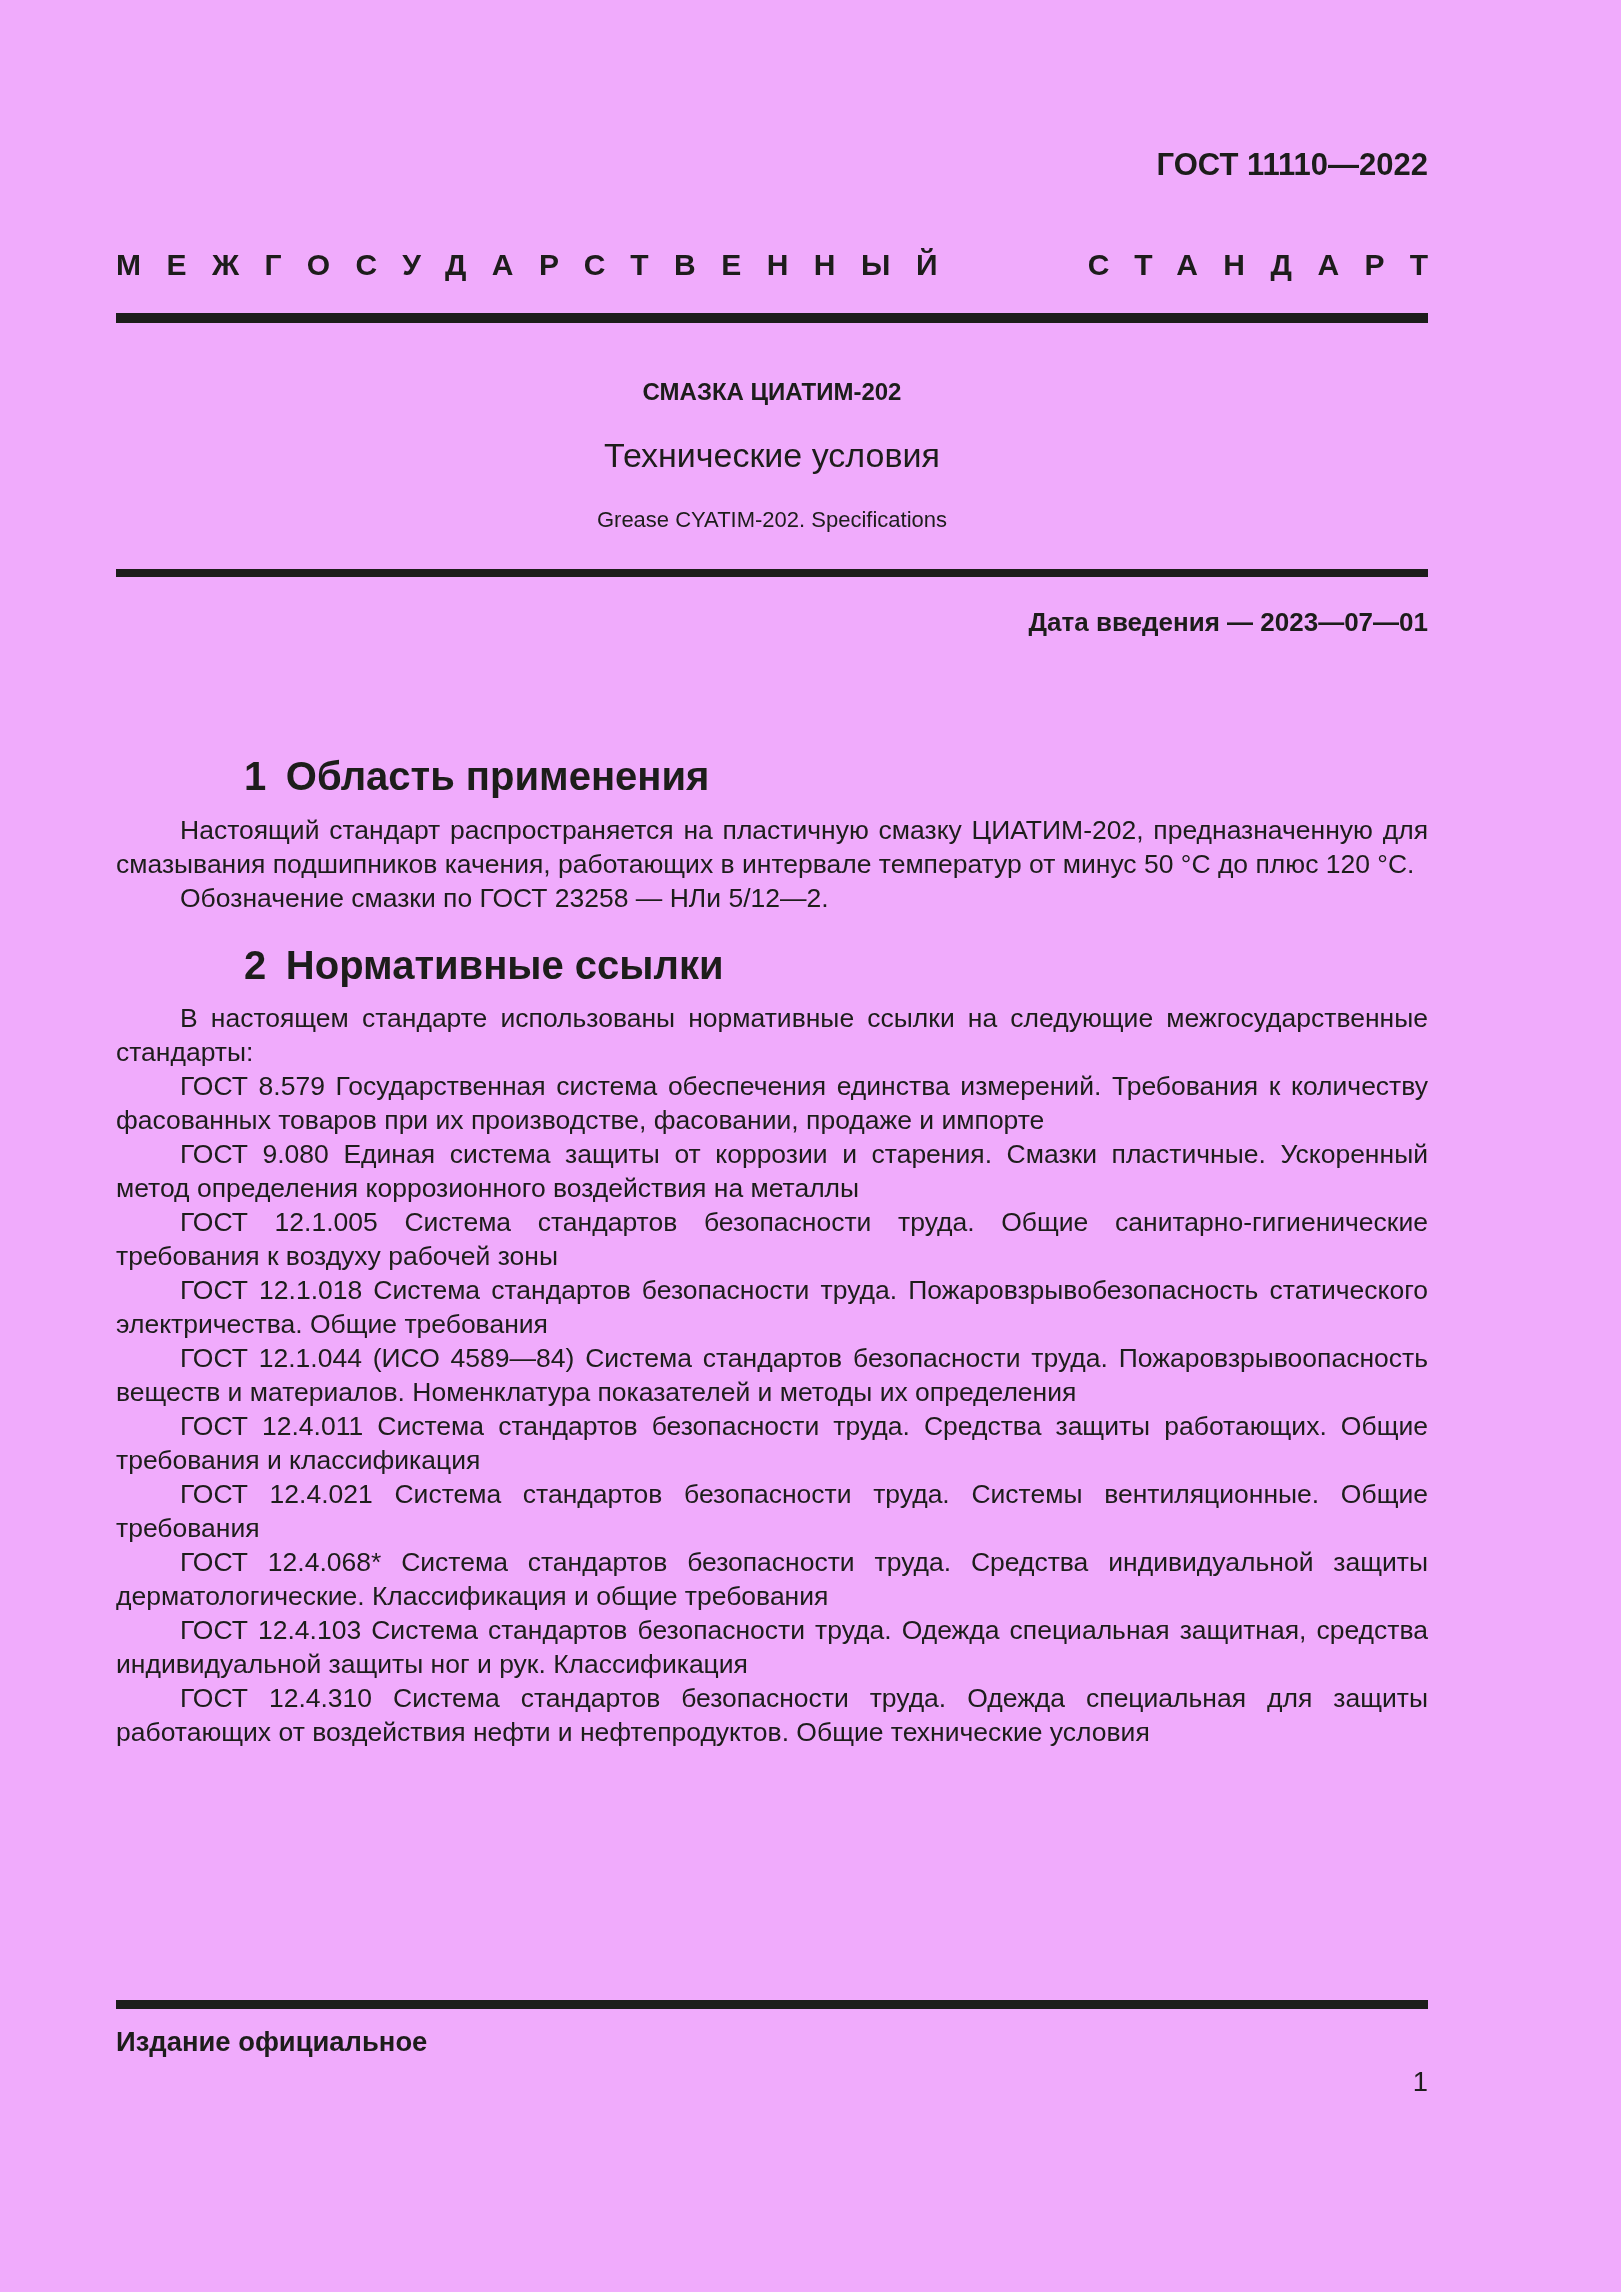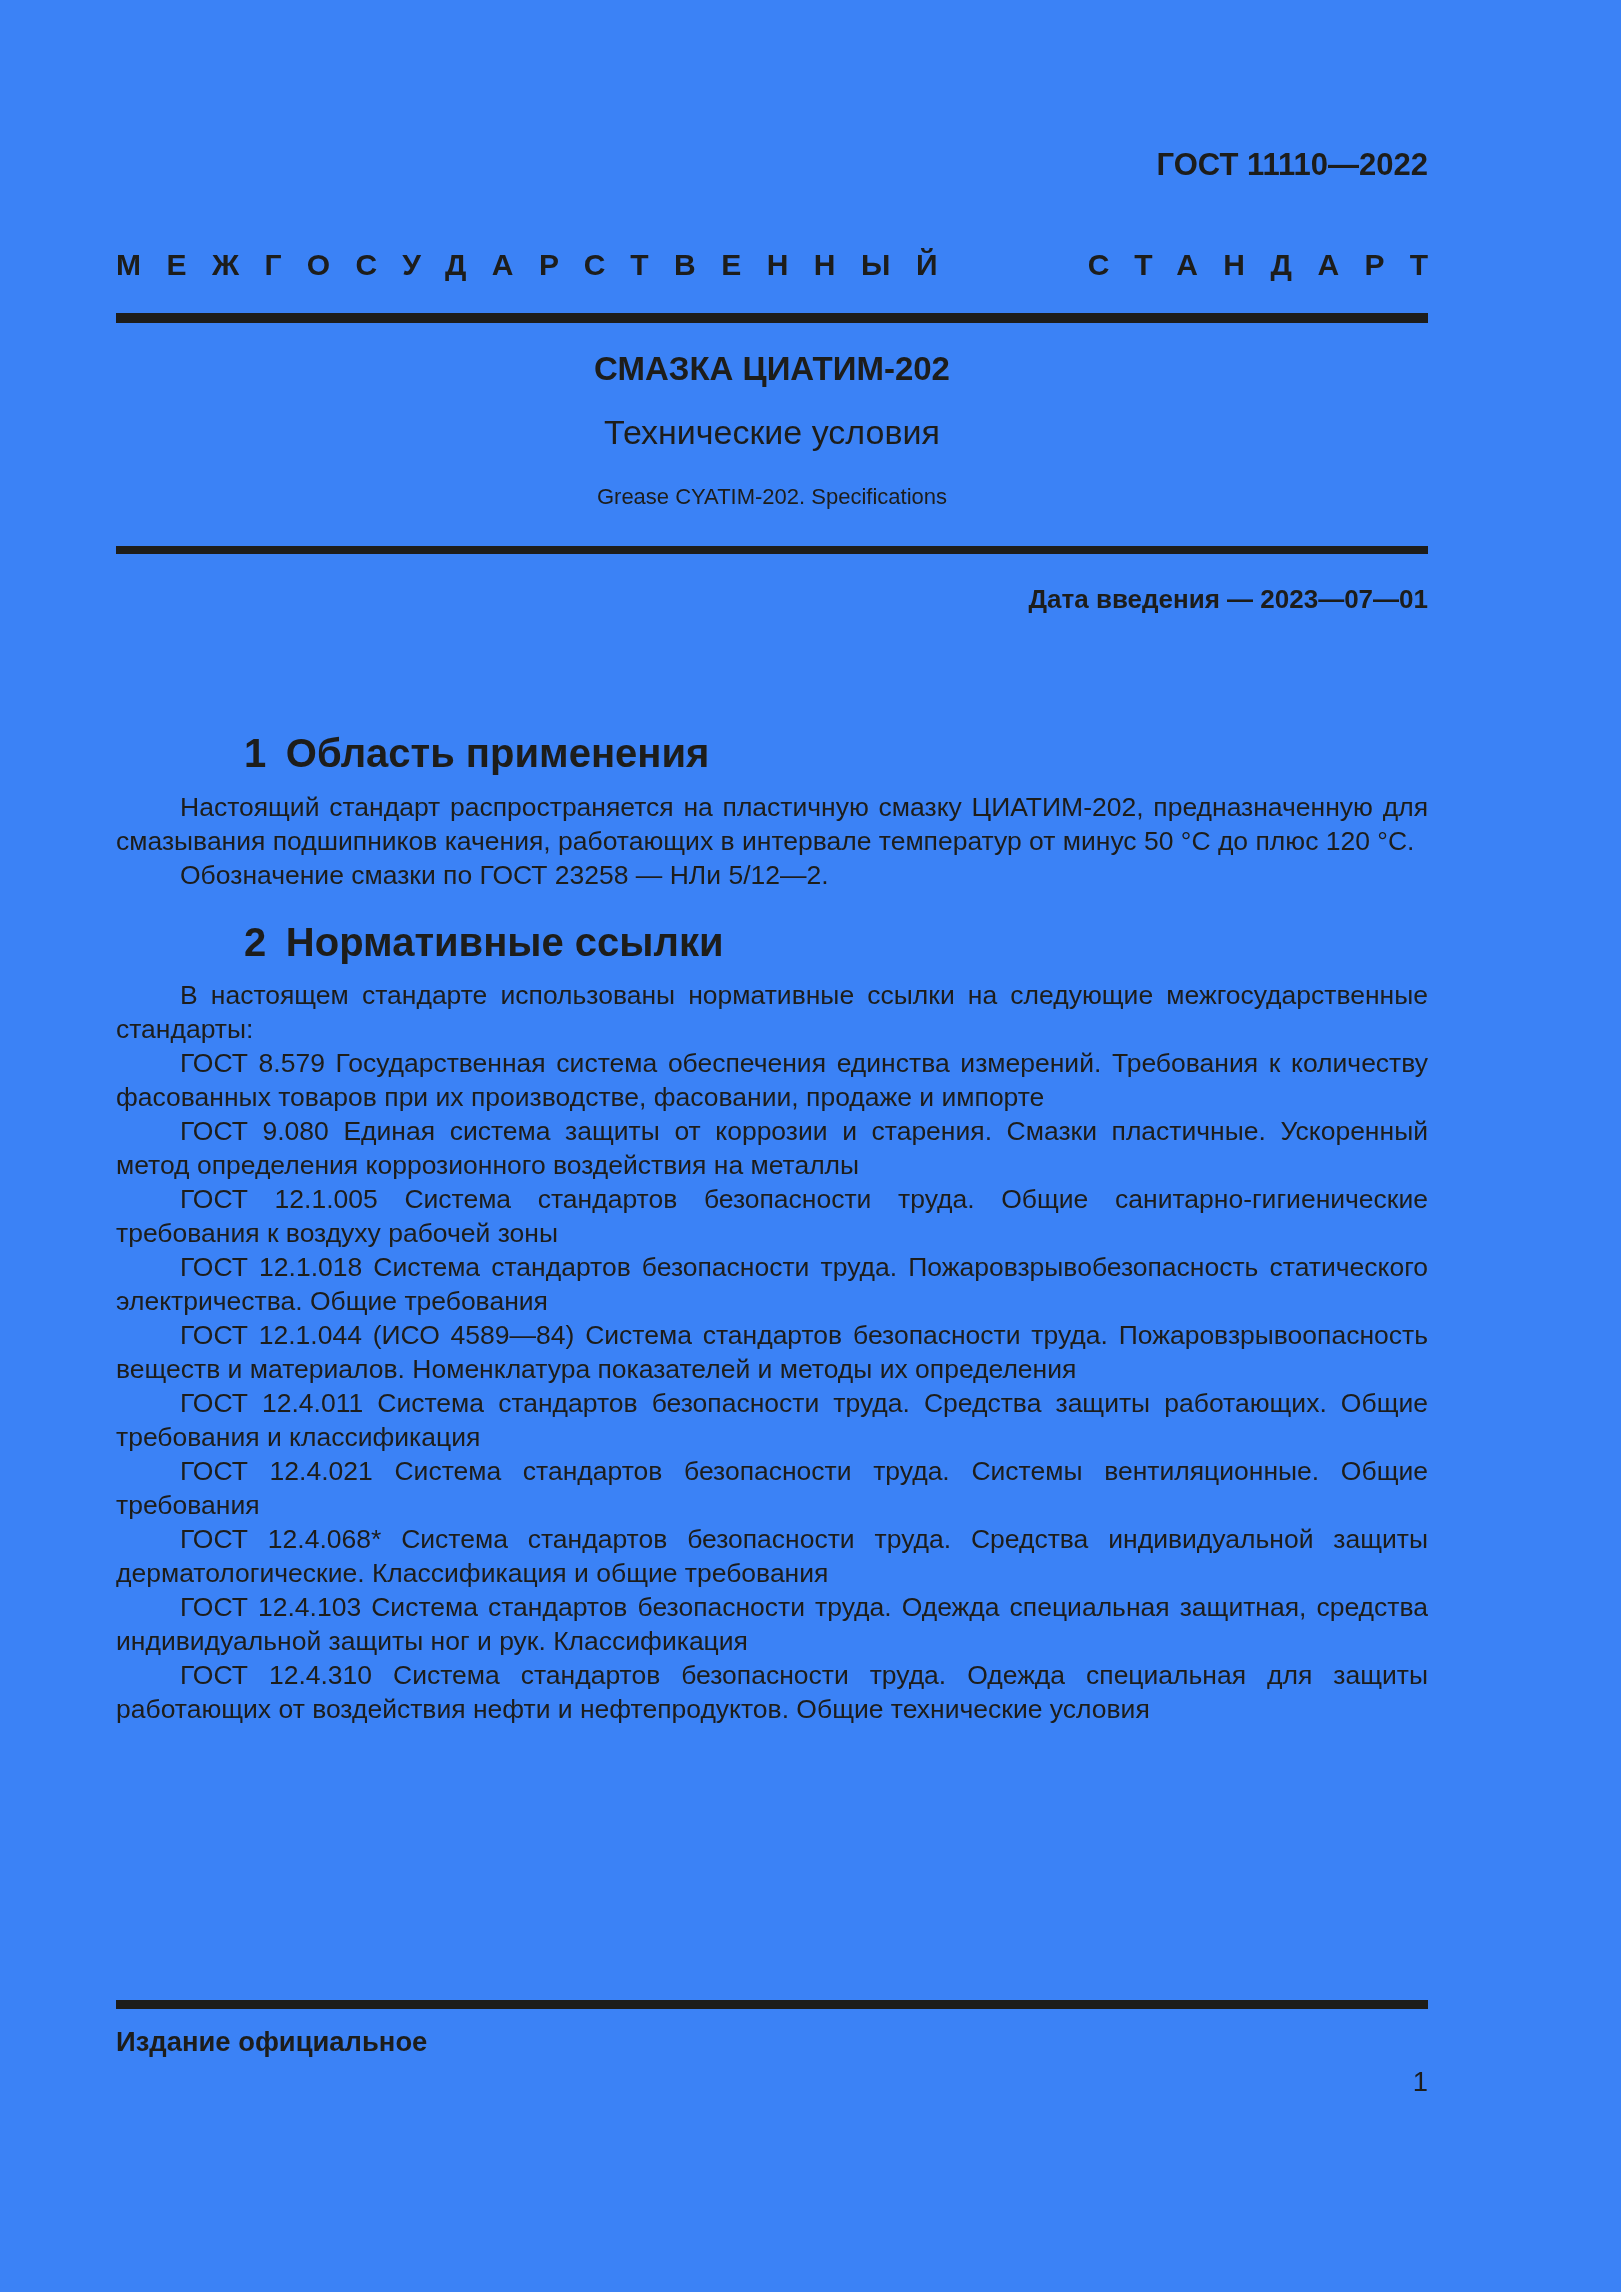--- a/index.html
+++ b/index.html
@@ -4,21 +4,21 @@
 <style>
   html, body {
     margin: 0;
     padding: 0;
     background: #ffffff;
   }
   .page {
     position: relative;
     width: 1621px;
     height: 2293px;
-    background: #3b82f6;
+    background: #f0abfc;
     color: #1d1d1b;
     font-family: "Liberation Sans", "DejaVu Sans", sans-serif;
     box-sizing: border-box;
     padding: 147px 193px 0 116px;
     overflow: hidden;
   }
   .doc-number {
     text-align: right;
     font-size: 31px;
     font-weight: bold;
@@ -36,22 +36,22 @@
     text-align-last: justify;
   }
   .rule {
     background: #1d1d1b;
     border: none;
   }
   .rule-top    { margin-top: 29px; height: 9.8px; }
   .rule-title  { margin-top: 31px; height: 7.8px;  }
   .title-block { text-align: center; }
   .title-main {
-    margin-top: 26px;
-    font-size: 33px;
+    margin-top: 49px;
+    font-size: 24px;
     font-weight: bold;
     line-height: 39px;
   }
   .title-sub {
     margin-top: 25.5px;
     font-size: 34px;
     font-weight: normal;
     line-height: 39px;
   }
   .title-en {

